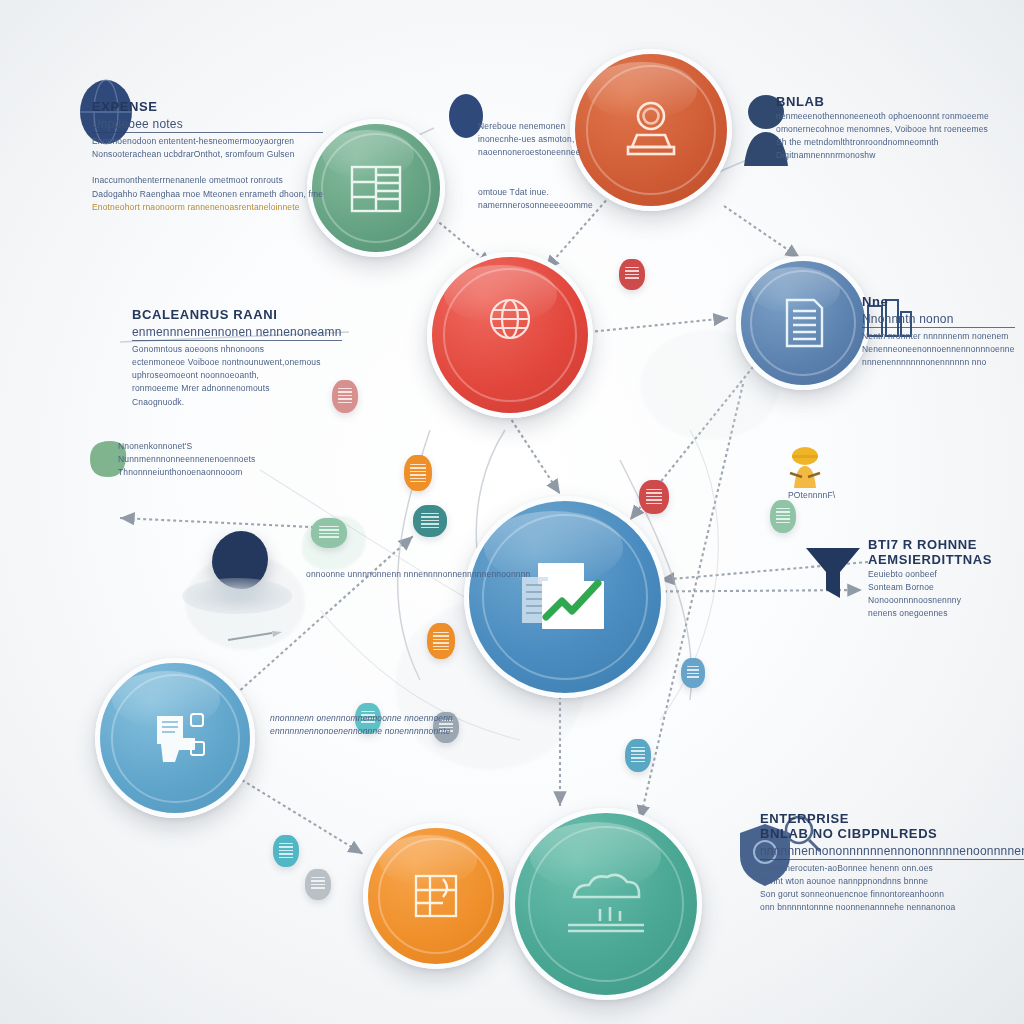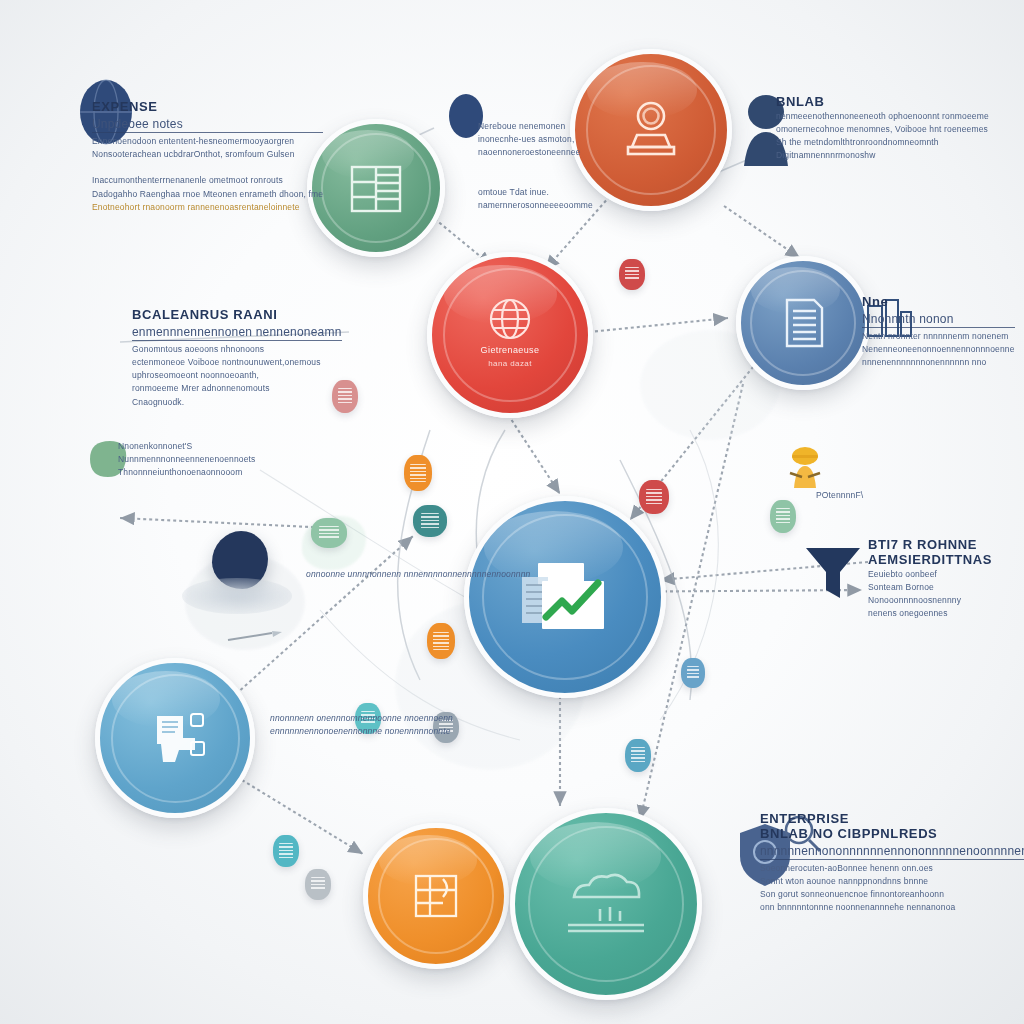--- a/index.html
+++ b/index.html
@@ -203,24 +203,20 @@
   <div class="node" style="left:427px;top:252px;width:156px;height:156px;background:radial-gradient(circle at 33% 26%, #ef6a5f, #e2463c 58%, #cb3b33 100%);">
     <svg class="glyph" width="62" height="62" viewBox="0 0 62 62" style="margin-bottom:22px;">
       <g fill="none" stroke="#ffe3df" stroke-width="2.2">
         <circle cx="31" cy="26" r="19"></circle>
         <ellipse cx="31" cy="26" rx="8" ry="19"></ellipse>
         <line x1="12" y1="26" x2="50" y2="26"></line>
         <path d="M14.5,17 H47.5"></path>
         <path d="M14.5,35 H47.5"></path>
       </g>
     </svg>
-    <div class="caption">
-      <span>Gietrenaeuse</span><br>
-      <span class="c2">hana dazat</span>
-    </div>
   </div>
 
   <div class="node" style="left:736px;top:256px;width:124px;height:124px;background:radial-gradient(circle at 34% 28%, #7ba0c6, #5a80ae 60%, #4d6f9a 100%);">
     <svg class="glyph" width="62" height="62" viewBox="0 0 62 62">
       <g fill="none" stroke="#eaf2fa" stroke-width="2.4">
         <path d="M15,8 H42 L50,16 V54 H15 Z"></path>
         <line x1="21" y1="19" x2="44" y2="19"></line>
         <line x1="21" y1="26" x2="44" y2="26"></line>
         <line x1="21" y1="33" x2="44" y2="33"></line>
         <line x1="21" y1="40" x2="44" y2="40"></line>
@@ -413,21 +409,21 @@
         <div class="rule"></div>
         <div class="line">Soeonnerocuten-aoBonnee  henenn onn.oes</div>
         <div class="line">Sonnt wton aounoe nannppnondnns bnnne</div>
         <div class="line">Son gorut sonneonuencnoe finnontoreanhoonn</div>
         <div class="line">onn bnnnnntonnne  noonnenannnehe  nennanonoa</div>
       </div>
       <div class="ann" style="left: 270px; top: 712px; font-style: italic;">
         <div class="line">nnonnnenn onennnomnennoonne  nnoennoenn</div>
         <div class="line">ennnnnnennonoenennonnne nonennnnnonnte</div>
       </div>
-      <div class="ann" style="left: 306px; top: 568px; font-style: italic;">
+      <div class="ann" style="left: 306px; top: 568px;">
         <div class="line">onnoonne unnnnonnenn nnnennnnonnennnnnennoonnnn</div>
       </div>
-      <div class="ann" style="left: 788px; top: 489px; margin-left: 28px;">
+      <div class="ann" style="left: 788px; top: 489px;">
         <div class="line">POtennnnF\</div>
       </div>
     </div>
 
 </div>
 
 </body></html>

